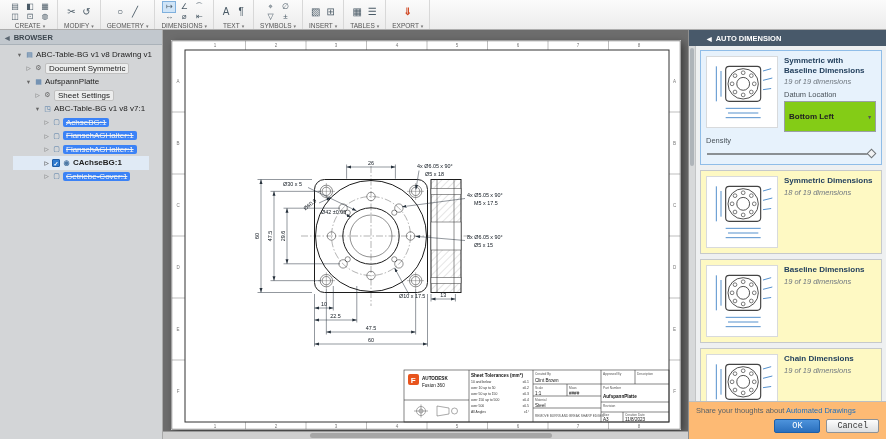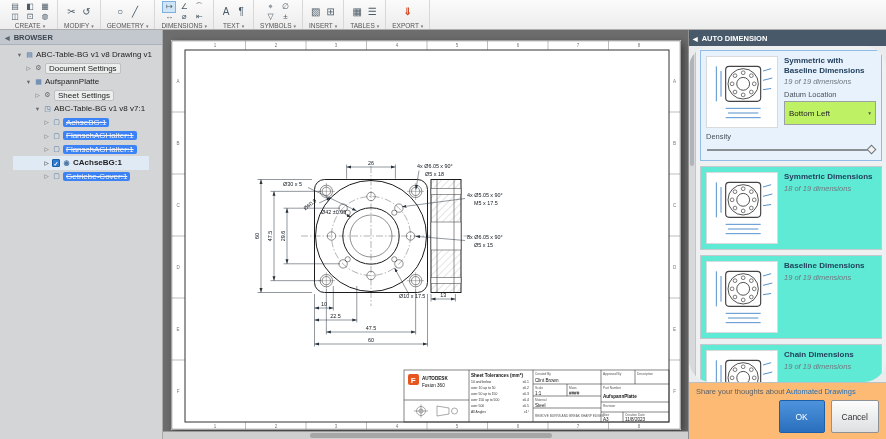--- a/index.html
+++ b/index.html
@@ -61,47 +61,47 @@
   .tb-val { font-size:4.6px; fill:#111; }
   .tb-tol { font-size:3.4px; fill:#333; }
   .hscroll { position:absolute; left:0; right:0; bottom:0; height:8px; background:#cfcfcf;
     border-top:1px solid #9a9a9a; cursor:pointer; }
   .hthumb { position:absolute; left:28%; width:46%; top:1px; bottom:1px; background:#a6a6a6; border-radius:3px; }
 
   
   .right-panel { position:absolute; right:0; top:30px; width:198px; bottom:0; background:#e9ebec;
     border-left:1px solid #8f8f8f; display:flex; flex-direction:column; }
   .panel-header { height:16px; background:#48596a; color:#fff; display:flex; align-items:center;
-    gap:4px; padding:0 4px; font-size:7.5px; font-weight:bold; flex:none; }
+    gap:4px; padding:0 18px; font-size:7.5px; font-weight:bold; flex:none; }
   .ph-arrow { font-size:6px; }
-  .panel-main { flex:1; display:flex; overflow:hidden;border-radius:22px; }
+  .panel-main { flex:1; display:flex; overflow:hidden; }
   .vscroll { width:7px; background:#d7d9da; border-right:1px solid #c2c4c5; position:relative; flex:none; cursor:pointer; }
   .vthumb { position:absolute; top:2px; left:1px; right:1px; height:118px; background:#aeb4b9; border-radius:2px; }
   .card-list { flex:1; padding:4px; display:flex; flex-direction:column; gap:5px; overflow:hidden; background:#eef0f1; }
-  .card { background:#5eead4; border:1px solid #c6c9cb; padding:5px; cursor:pointer; flex:none; }
+  .card { background:#fef9c3; border:1px solid #c6c9cb; padding:5px; cursor:pointer; flex:none; }
   .card.selected { background:#e7f2fc; border-color:#8fbde8; }
   .card-top { display:flex; gap:6px; }
   .thumb { width:72px; height:72px; flex:none; background:#fff; border:1px solid #d8dadc; }
   .thumb svg { width:100%; height:100%; display:block; }
   .card-body { flex:1; min-width:0; }
   .card-title { font-size:8px; font-weight:bold; color:#24415e; line-height:1.2; }
   .card-sub { font-size:7.5px; font-style:italic; color:#707880; margin-top:2px; }
   .field-label { font-size:7.5px; color:#49525a; margin-top:4px; }
-  .select { height:24px; border:1px solid #9aa0a5; background:#bef264; display:flex; align-items:center;
-    justify-content:space-between; padding:0 4px; font-size:8px; color:#222; margin-top:2px; cursor:pointer; }
+  .select { height:31px; border:1px solid #9aa0a5; background:#84cc16; display:flex; align-items:center;
+    justify-content:space-between; padding:0 4px; font-size:8px; color:#222; margin-top:2px; cursor:pointer;font-weight:bold; }
   .sel-caret { font-size:5.5px; color:#555; }
   .slider { position:relative; height:11px; margin-top:3px; cursor:pointer; }
   .slider .track { position:absolute; left:1px; right:8px; top:5px; height:1.5px; background:#8a8f93; }
   .slider .handle { position:absolute; right:1px; top:2px; width:7px; height:7px; background:#f2f3f4;
     border:1px solid #6d7378; transform:rotate(45deg); }
   .panel-footer { flex:none; background:#fdba74; border-top:1px solid #bcbfc1; padding:4px 7px 6px; }
   .feedback { font-size:7.5px; color:#5a6268; margin-bottom:4px; }
   .feedback .link { color:#1e70bf; cursor:pointer; }
   .actions { display:flex; justify-content:flex-end; gap:6px; }
-  .btn { height:33px; min-width:46px; font-family:Liberation Sans, sans-serif; font-size:8.5px; padding:0 10px;
+  .btn { height:14px; min-width:46px; font-family:Liberation Mono, monospace; font-size:8.5px; padding:0 10px;
     border:1px solid #8d9297; border-radius:2px; background:linear-gradient(#fdfdfd,#dddfe0);
     color:#333; cursor:pointer; }
   .btn.primary { background:linear-gradient(#4d93dc,#2a6fbd); border-color:#1d5fa8; color:#fff; }
 </style>
 </head>
 <body>
 
 <svg width="0" height="0" style="position:absolute">
   <defs>
     <symbol id="mini" viewBox="0 0 60 60">
@@ -242,21 +242,21 @@
   </div>
   <div class="tree">
     <div class="tree-row lvl0">
       <span class="tw">▼</span>
       <span class="ti">▤</span>
       <span class="lbl">ABC-Table-BG v1 v8 Drawing v1</span>
     </div>
     <div class="tree-row lvl1">
       <span class="tw">▷</span>
       <span class="ti gear">⚙</span>
-      <span class="lbl pill-light">Document Settings</span>
+      <span class="lbl pill-light">Document Symmetric</span>
     </div>
     <div class="tree-row lvl1">
       <span class="tw">▼</span>
       <span class="ti">▦</span>
       <span class="lbl">AufspannPlatte</span>
     </div>
     <div class="tree-row lvl2">
       <span class="tw">▷</span>
       <span class="ti gear">⚙</span>
       <span class="lbl pill-light">Sheet Settings</span>

